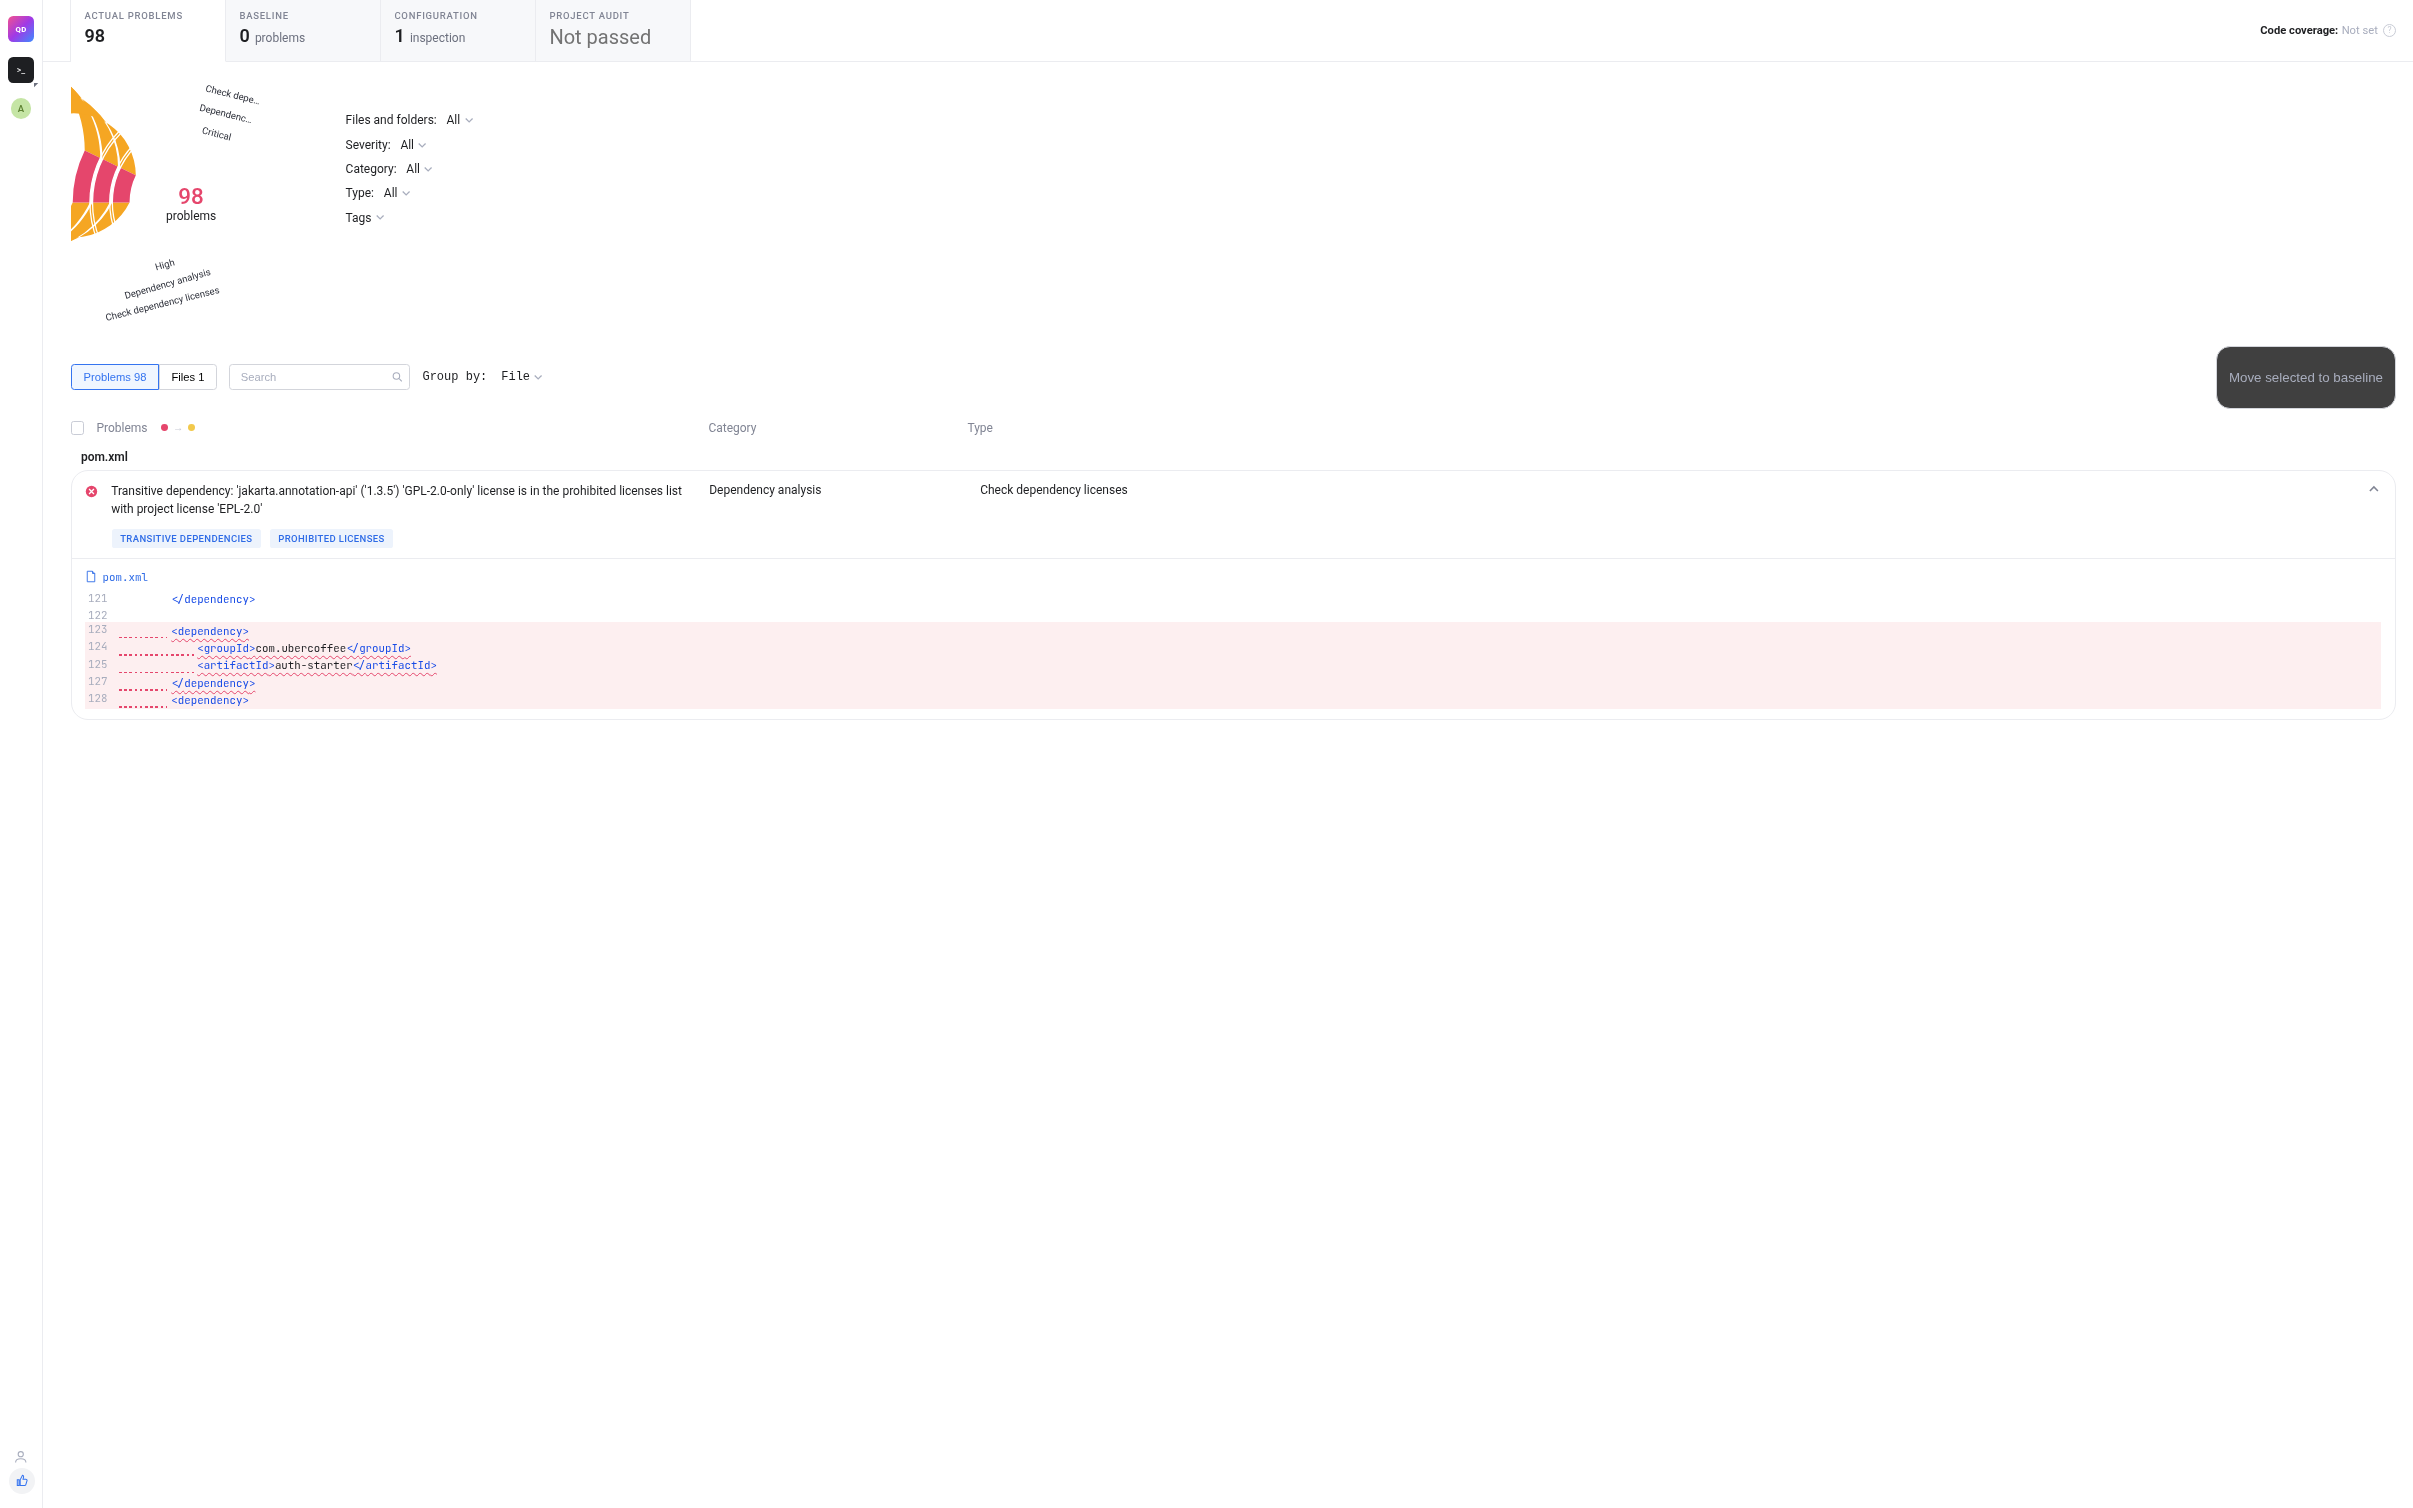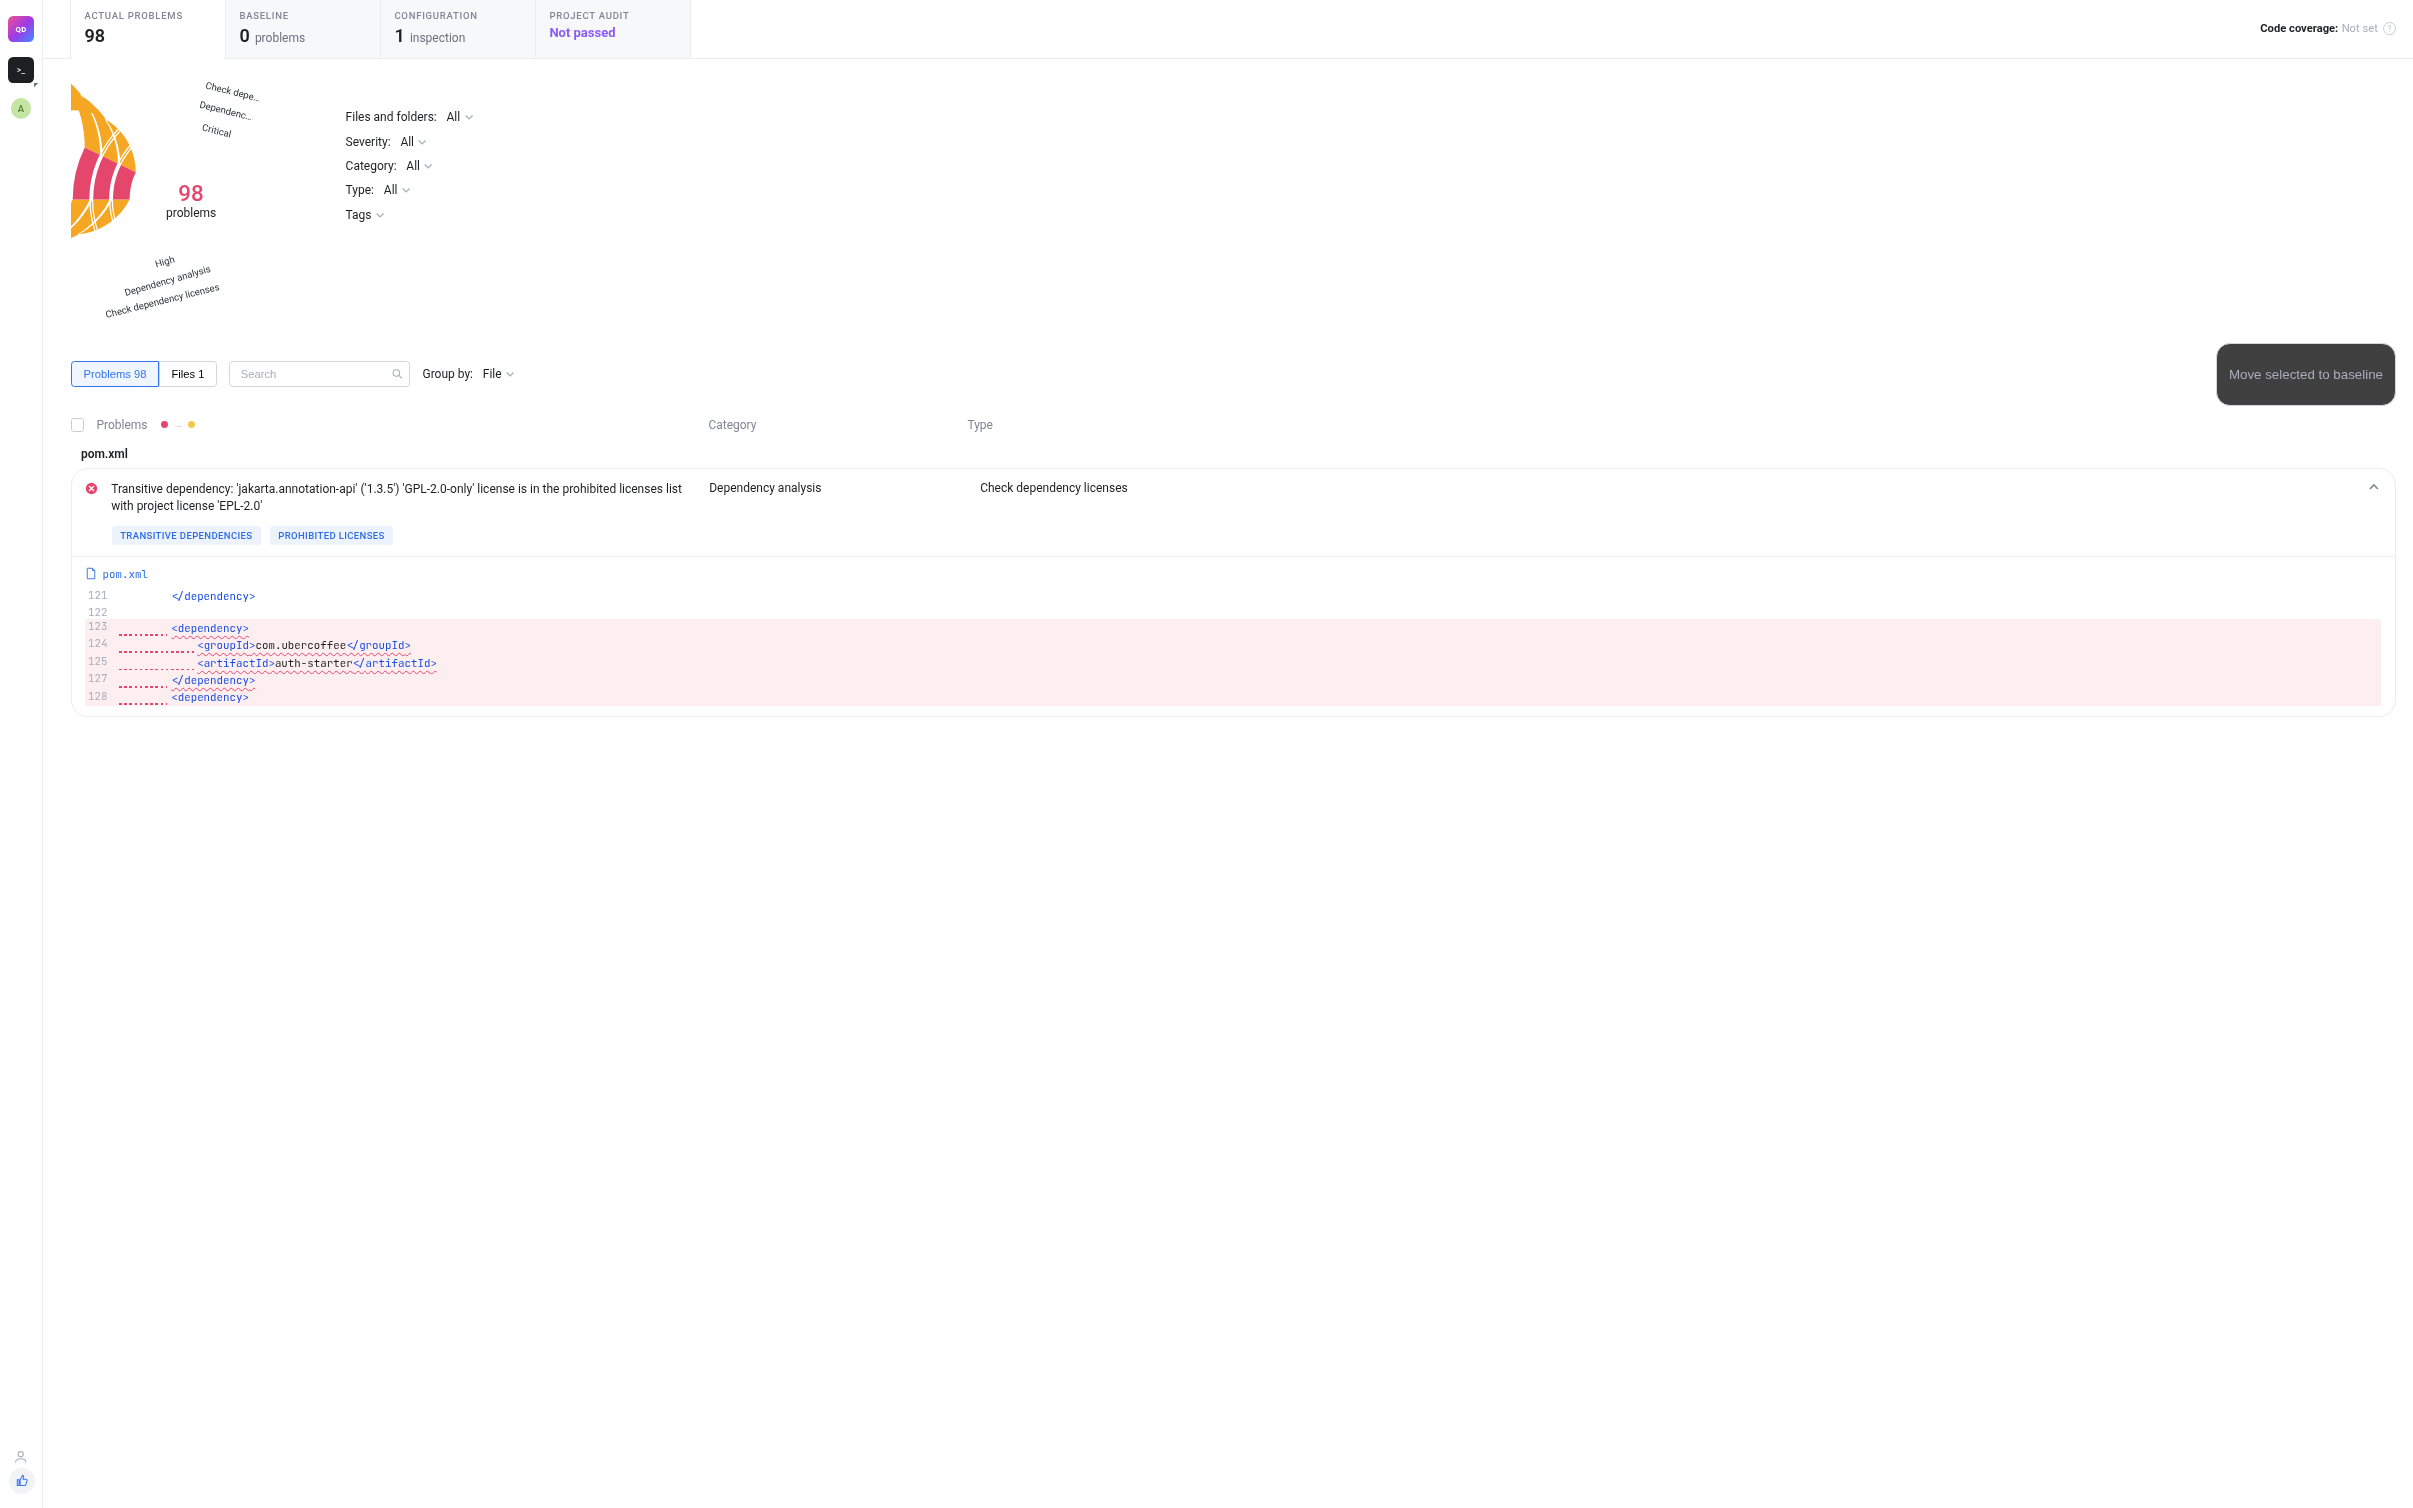--- a/index.html
+++ b/index.html
@@ -23,21 +23,21 @@
 
   
   .tabs { display:flex; border-bottom:0.9px solid #ebecf0; align-items:stretch; padding-left:27.6px; background:#fff; }
   .tab { padding:10.3px 31px 12px 13.8px; border-right:0.9px solid #ebecf0; cursor:pointer; background:#f7f8fa; min-width:155px; }
   .tab.active { background:#fff; border-bottom:1.7px solid #fff; margin-bottom:-0.9px; position:relative; }
   .tab.active::before{ content:''; position:absolute; left:-0.9px; top:0; bottom:-0.9px; width:0.9px; background:#ebecf0;}
   .tab-label { font-size:9.5px; letter-spacing:.08em; color:#818594; text-transform:uppercase; font-weight:500; }
   .tab-value { font-size:18px; font-weight:500; margin-top:3.4px; display:flex; align-items:baseline; gap:5.2px; }
   .tab-value .num { font-weight:600; }
   .tab-value .unit { font-size:12px; color:#6c707e; font-weight:400; }
-  .tab-value.orange { color:#8b5cf6; font-size:13px; font-weight:700; }
+  .tab-value.orange { color:#737373; font-size:20px; font-weight:400; }
   .tabs-spacer { flex:1; display:flex; align-items:center; justify-content:flex-end; padding-right:17px; color:#1e1f22; }
   .tabs-spacer .muted { color:#a8adbd; margin-left:3.4px; }
   .tabs-spacer .help { width:13px; height:13px; border:1px solid #c9ccd6; border-radius:50%; display:inline-flex; align-items:center; justify-content:center; font-size:8.6px; color:#c9ccd6; margin-left:5.2px;}
 
   .content { padding: 20.7px 17px 0 27.6px; }
 
   
   .summary-row { display:flex; gap:34px; }
   .sunburst-wrap { width:241px; height:241px; position:relative; }
   .sunburst-center { position:absolute; inset:0; display:flex; flex-direction:column; align-items:center; justify-content:center; }
@@ -53,21 +53,21 @@
   .toolbar { display:flex; align-items:center; gap:12px; margin-top:22.4px; }
   .seg { display:flex; }
   .seg button { border:0.9px solid #d3d5db; background:#fff; padding:6px 12px; font-size:11.2px; cursor:pointer; }
   .seg button:first-child { border-radius:3.4px 0 0 3.4px; }
   .seg button:last-child { border-radius:0 3.4px 3.4px 0; margin-left:-0.9px; }
   .seg button.sel { border-color:#3574f0; color:#3574f0; background:#f0f6ff; position:relative; z-index:1; }
   .search-box { position:relative; }
   .search-box input { border:0.9px solid #d3d5db; border-radius:3.4px; padding:6px 26px 6px 10.3px; width:181px; font-size:11.2px; }
   .search-box input::placeholder{ color:#a8adbd; }
   .search-box .mag { position:absolute; right:6.9px; top:50%; transform:translateY(-50%); color:#a8adbd; }
-  .groupby { font-size:12px; cursor:pointer; display:flex; align-items:center; gap:3.4px; }
+  .groupby { font-size:12px; cursor:pointer; display:flex; align-items:center; gap:3.4px;font-family:Liberation Mono, monospace; }
   .toolbar-spacer { flex:1; }
   .move-btn { border:0.9px solid #d3d5db; border-radius:14px; padding:23px 12px; background:#404040; color:#a8adbd; cursor:not-allowed; }
 
   
   .tbl-head { display:flex; align-items:center; padding:12px 0 8.6px; font-size:12px; color:#818594; border-bottom:0.9px solid transparent; }
   .tbl-head .chk { width:13.8px; height:13.8px; border:1.1px solid #c9ccd6; border-radius:2.6px; margin-right:12px; }
   .tbl-head .col-p { flex:0 0 612px; display:flex; align-items:center; gap:5.2px; }
   .tbl-head .col-c { flex:0 0 259px; }
   .tbl-head .col-t { flex:1; }
   .dot { width:6.9px; height:6.9px; border-radius:50%; display:inline-block; }

